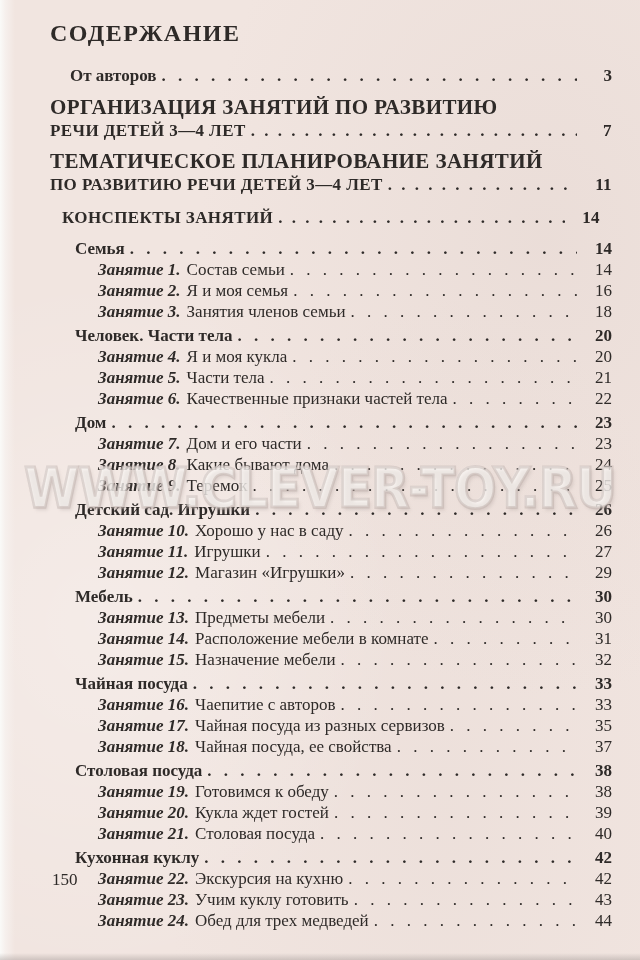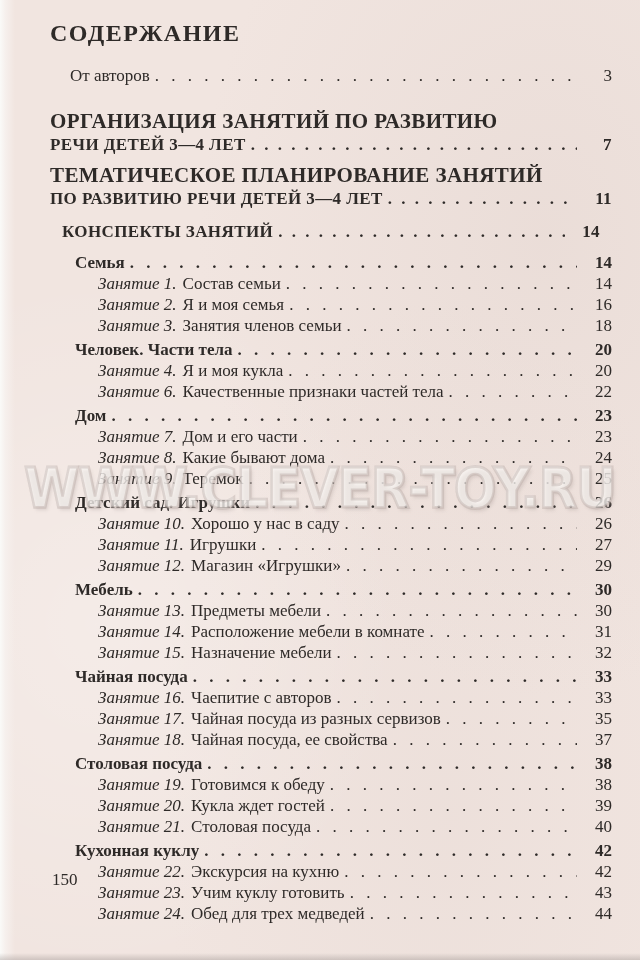--- a/index.html
+++ b/index.html
@@ -32,30 +32,30 @@
     overflow:hidden;
     white-space:nowrap;
     margin:0 3px 0 5px;
   }
   .dots::after{
     content:". . . . . . . . . . . . . . . . . . . . . . . . . . . . . . . . . . . . . . . . . . . . . . . . . . . . . . . . . . . .";
     word-spacing:6px;
     letter-spacing:1px;
   }
   .pg{min-width:32px;text-align:right;}
-  .front{font-weight:normal;margin:0 0 24px;padding-left:20px;}
+  .front{font-weight:bold;margin:0 0 10px;padding-left:20px;}
   .block.chapter{font-weight:bold;margin:7px 0 8px;}
   .block.chapter .line1{font-size:21px;line-height:23px;letter-spacing:.4px;}
   .block.chapter .row{line-height:23px;letter-spacing:.4px;}
   .block.chapter .dots::after{word-spacing:3px;font-weight:bold;}
   .chapter-main{font-weight:bold;letter-spacing:.4px;margin:10px 12px 9px;line-height:23px;}
   .chapter-main .dots::after{word-spacing:3px;font-weight:bold;}
   .section{font-weight:bold;padding-left:25px;margin-top:3px;}
   .lesson{padding-left:48px;}
-  .lesson .label{font-weight:normal;font-style:italic;margin-right:6px;white-space:nowrap;}
+  .lesson .label{font-weight:bold;font-style:italic;margin-right:6px;white-space:nowrap;}
   .t{white-space:nowrap;}
   .watermark{
     position:absolute;left:0;right:0;top:448px;
     text-align:center;
     font-family:"DejaVu Sans","Liberation Sans",sans-serif;
     font-weight:bold;
     font-size:50px;
     line-height:80px;
     letter-spacing:-1px;
     color:rgba(248,243,240,0.50);
@@ -135,20 +135,26 @@
         <span class="dots"></span>
         <span class="pg">20</span>
       </div>
       <div class="row lesson">
         <span class="label">Занятие 4.</span>
         <span class="t">Я и моя кукла</span>
         <span class="dots"></span>
         <span class="pg">20</span>
       </div>
       <div class="row lesson">
+        <span class="label">Занятие 5.</span>
+        <span class="t">Части тела</span>
+        <span class="dots"></span>
+        <span class="pg">21</span>
+      </div>
+      <div class="row lesson">
         <span class="label">Занятие 6.</span>
         <span class="t">Качественные признаки частей тела</span>
         <span class="dots"></span>
         <span class="pg">22</span>
       </div>
       <div class="row section">
         <span class="t">Дом</span>
         <span class="dots"></span>
         <span class="pg">23</span>
       </div>

